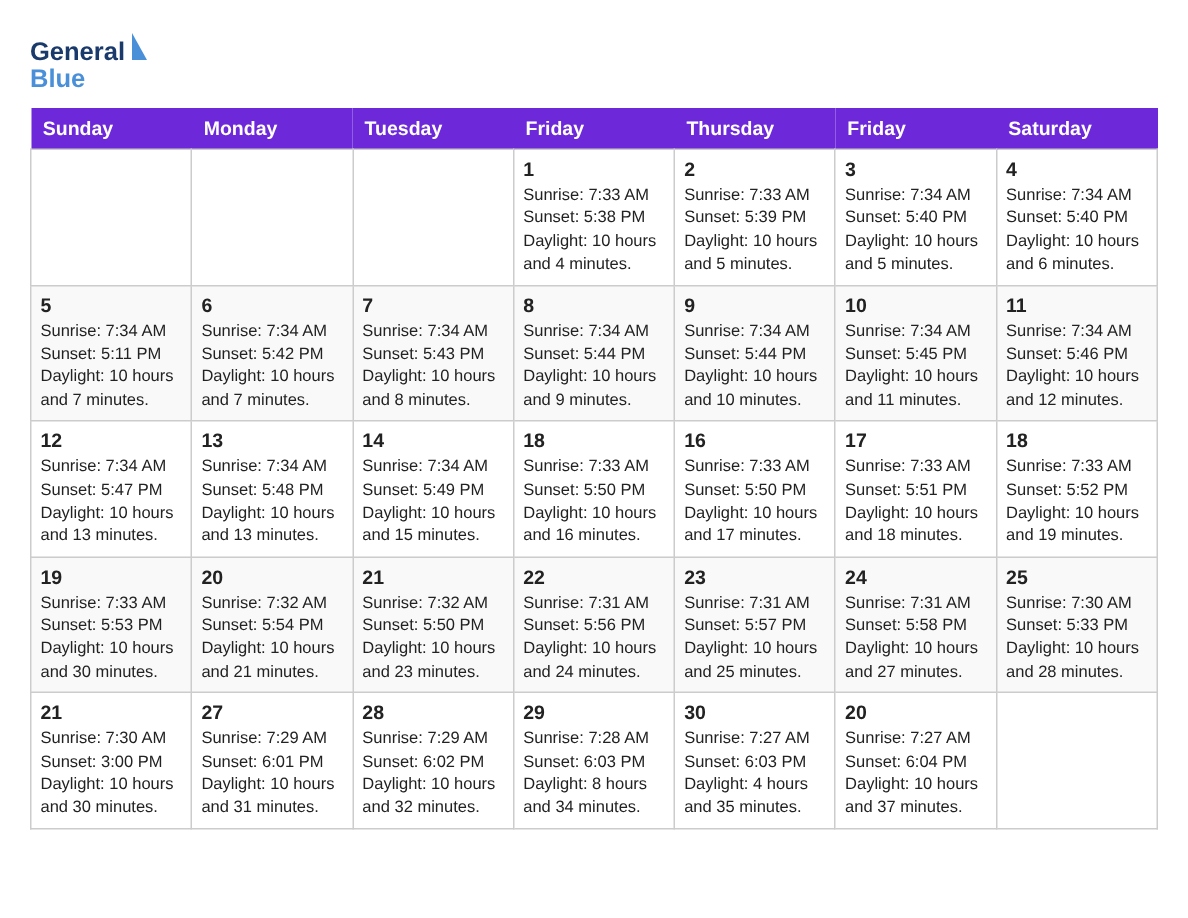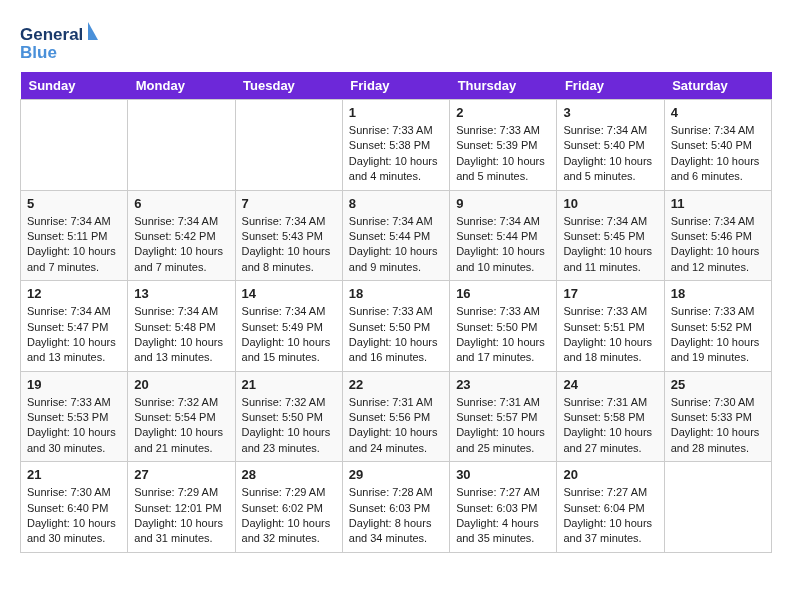--- a/index.html
+++ b/index.html
@@ -311,29 +311,29 @@
             <div>Sunset: 5:33 PM</div>
             <div>Daylight: 10 hours and 28 minutes.</div>
           </div>
         </td>
       </tr>
       <tr>
         <td>
           <div class="day-number">21</div>
           <div class="cell-content">
             <div>Sunrise: 7:30 AM</div>
-            <div>Sunset: 6:40 PM</div>
+            <div>Sunset: 3:00 PM</div>
             <div>Daylight: 10 hours and 30 minutes.</div>
           </div>
         </td>
         <td>
           <div class="day-number">27</div>
           <div class="cell-content">
             <div>Sunrise: 7:29 AM</div>
-            <div>Sunset: 12:01 PM</div>
+            <div>Sunset: 6:01 PM</div>
             <div>Daylight: 10 hours and 31 minutes.</div>
           </div>
         </td>
         <td>
           <div class="day-number">28</div>
           <div class="cell-content">
             <div>Sunrise: 7:29 AM</div>
             <div>Sunset: 6:02 PM</div>
             <div>Daylight: 10 hours and 32 minutes.</div>
           </div>

